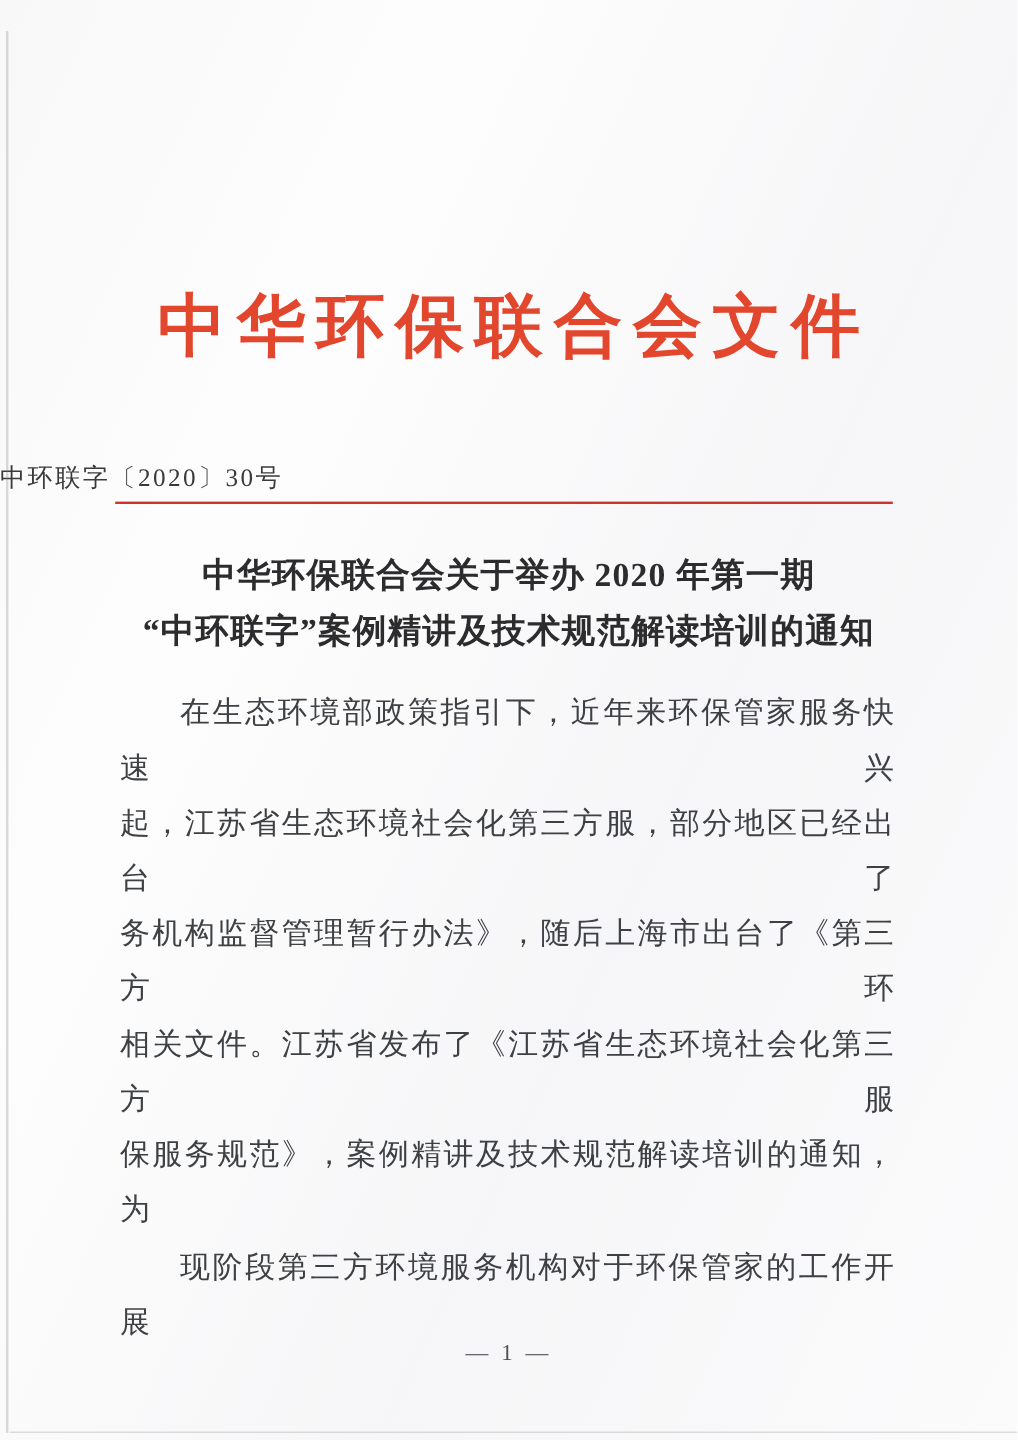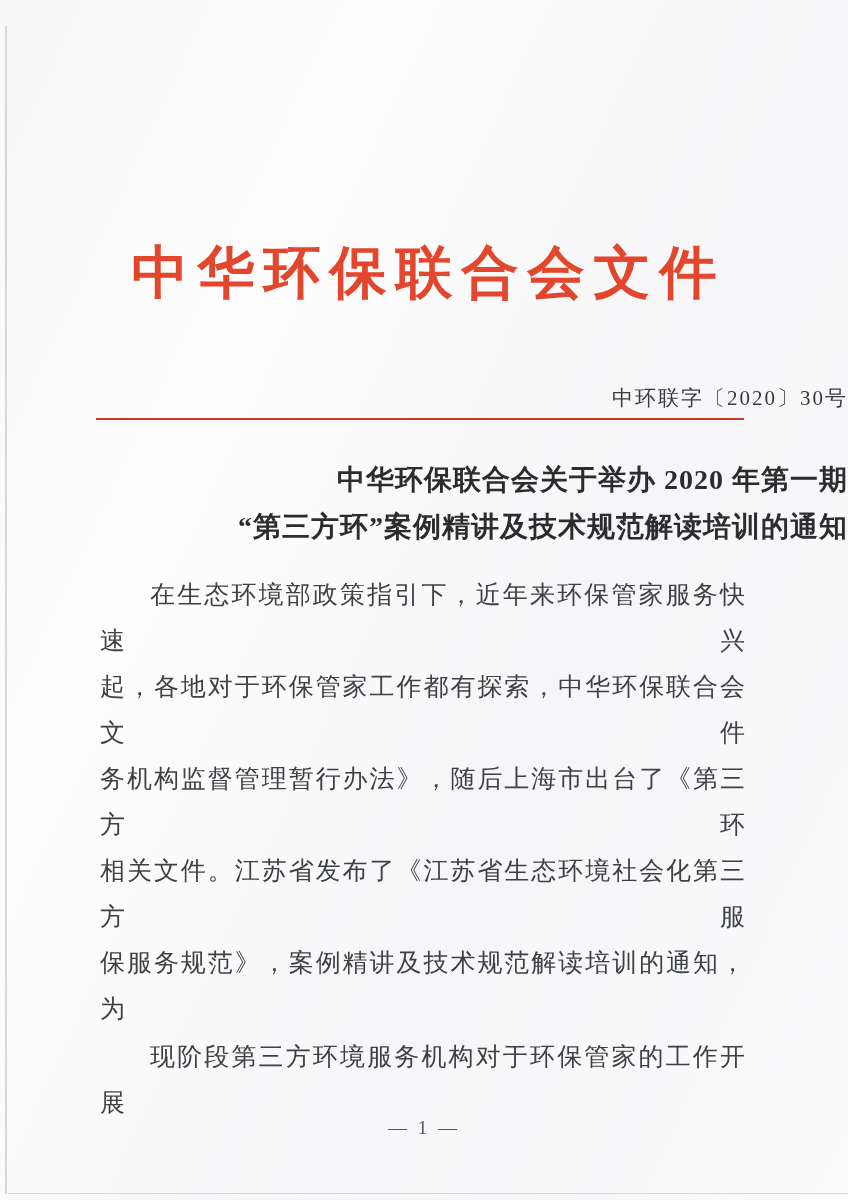--- a/index.html
+++ b/index.html
@@ -34,36 +34,36 @@
     font-size: 57px;
     line-height: 58px;
     font-weight: bold;
     color: var(--header-red, #e2462d);
     letter-spacing: 9px;
     padding-left: 9px; 
     white-space: nowrap;
   }
   .doc-number {
     margin-top: 84px;
-    text-align: right;
+    text-align: left;
     font-size: 21px;
     line-height: 24px;
     color: var(--docnum-ink, #3a3a3c);
     letter-spacing: 2px;
   }
   .red-rule {
     margin: 8px 104px 0 96px;
     height: 2px;
     background: var(--rule-red, #cc3527);
   }
   .title-block {
     margin-top: 36px;
   }
   .title-line {
-    text-align: right;
+    text-align: center;
     font-size: 28px;
     line-height: 47px;
     font-weight: bold;
     color: var(--title-ink, #2c2c2e);
     letter-spacing: 1px;
   }
   .content {
     margin-top: 22px;
     padding: 0 102px 0 100px;
     color: var(--body-ink, #3e4144);
@@ -101,28 +101,28 @@
   <div class="scan-edge-bottom"></div>
 
   <div class="red-header">中华环保联合会文件</div>
 
   <div class="doc-number">中环联字〔2020〕30号</div>
 
   <div class="red-rule"></div>
 
   <div class="title-block">
     <div class="title-line">中华环保联合会关于举办 2020 年第一期</div>
-    <div class="title-line">“第三方环”案例精讲及技术规范解读培训的通知</div>
+    <div class="title-line">“中环联字”案例精讲及技术规范解读培训的通知</div>
   </div>
 
   <div class="content">
     <div id="body-paragraphs">
         <div class="paragraph">
           <div class="line first">在生态环境部政策指引下，近年来环保管家服务快速兴</div>
-          <div class="line">起，各地对于环保管家工作都有探索，中华环保联合会文件</div>
+          <div class="line">起，江苏省生态环境社会化第三方服，部分地区已经出台了</div>
           <div class="line">务机构监督管理暂行办法》，随后上海市出台了《第三方环</div>
           <div class="line">相关文件。江苏省发布了《江苏省生态环境社会化第三方服</div>
           <div class="line">保服务规范》，案例精讲及技术规范解读培训的通知，为</div>
         </div>
         <div class="paragraph">
           <div class="line first">现阶段第三方环境服务机构对于环保管家的工作开展</div>
         </div>
       </div>
   </div>
 

